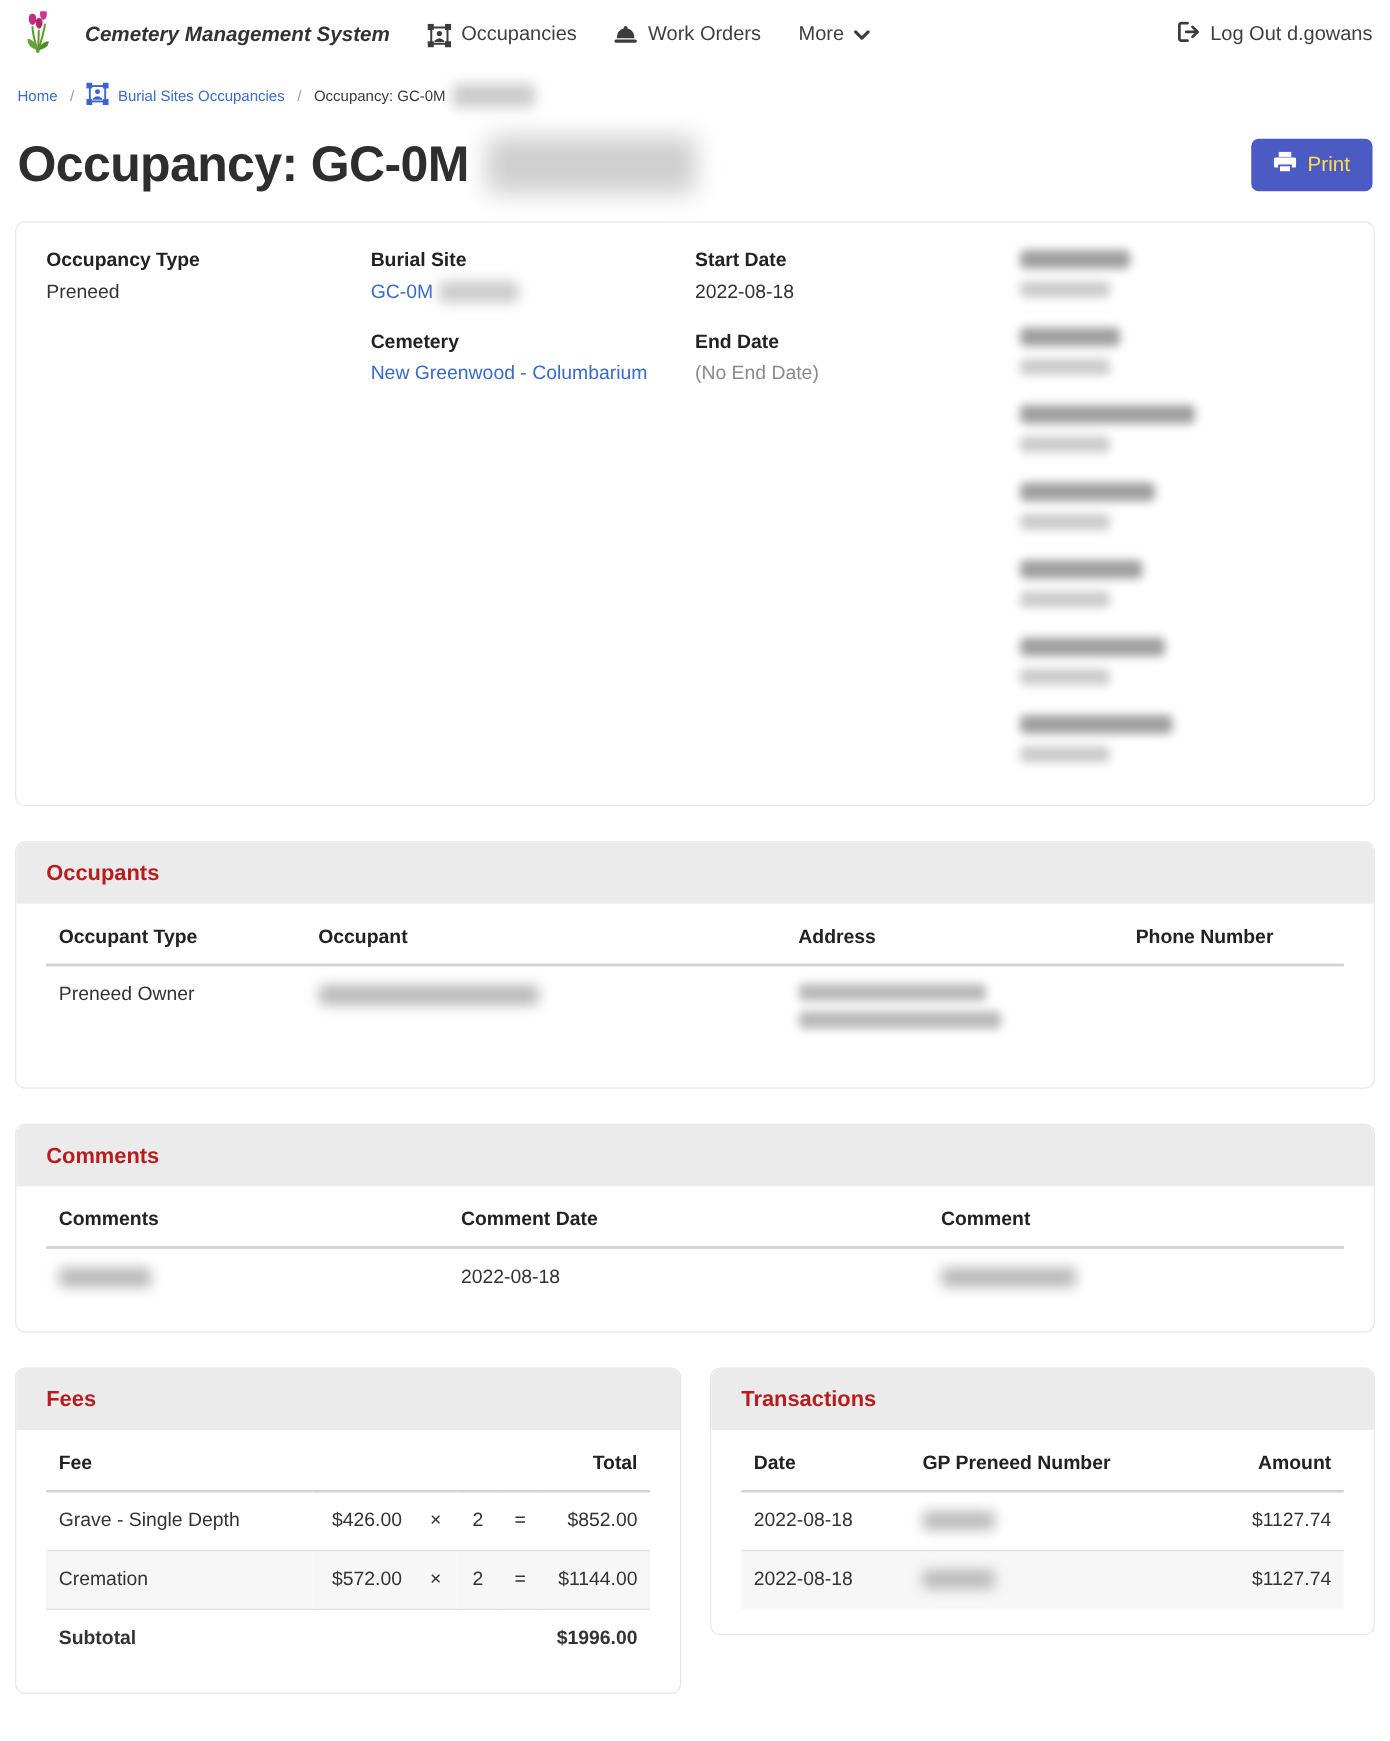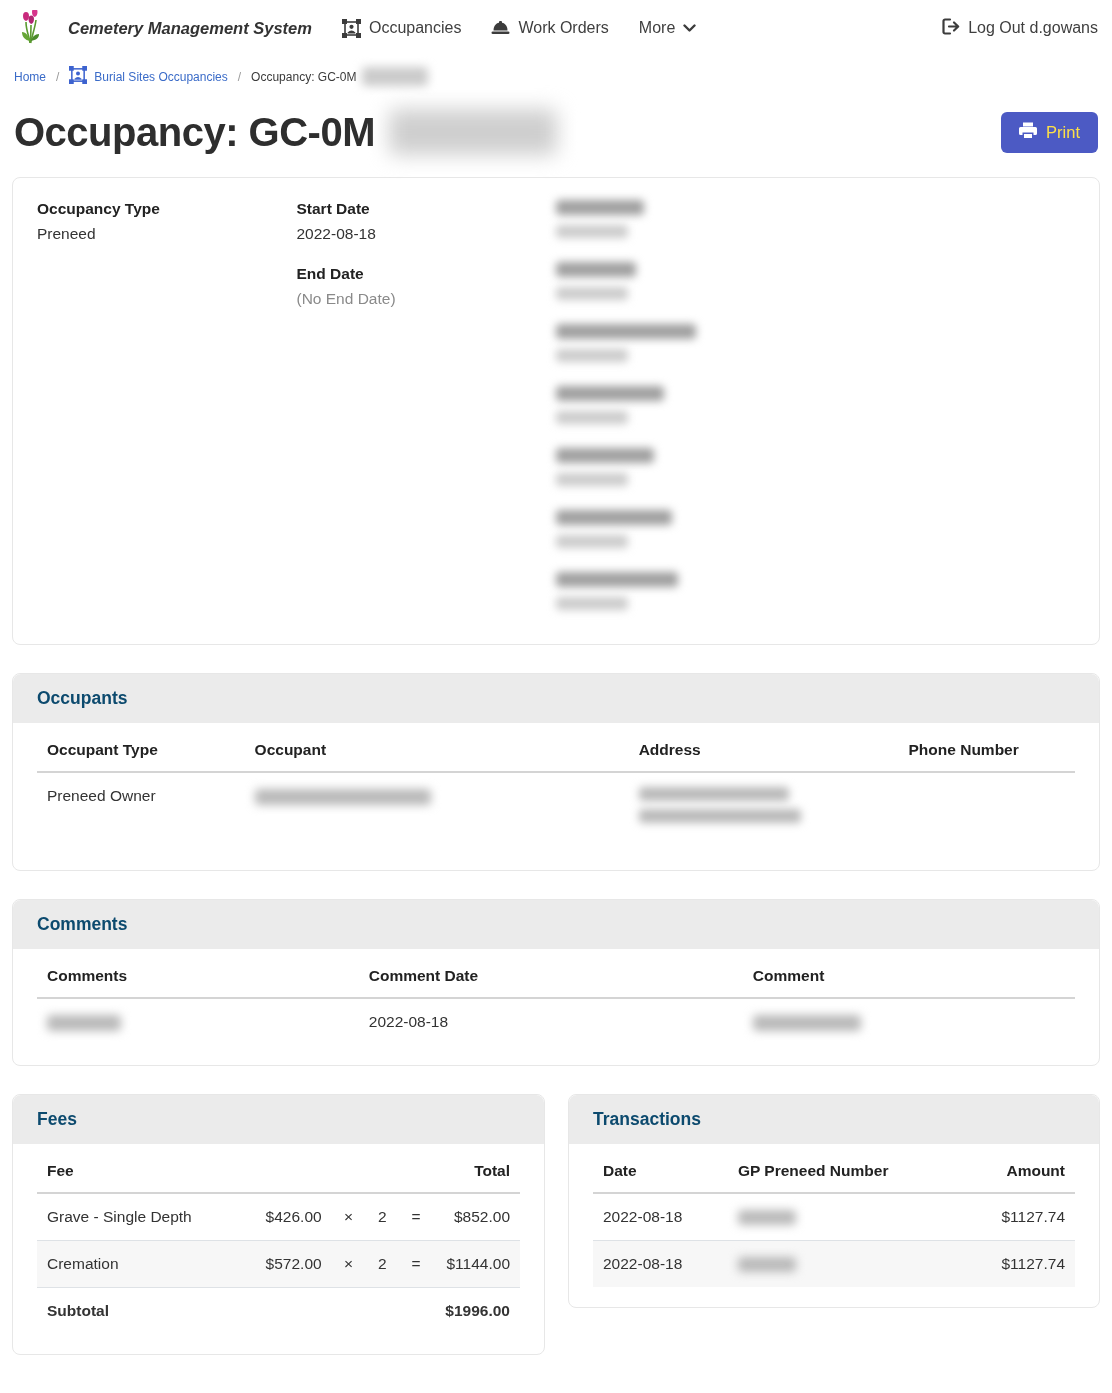--- a/index.html
+++ b/index.html
@@ -41,21 +41,21 @@
   .page-title{font-size:40px;font-weight:600;color:#2e2e2e;letter-spacing:-0.5px;display:flex;align-items:center;gap:8px;}
   .btn-primary{
     display:inline-flex;align-items:center;gap:9px;background:var(--primary);color:#fde047;
     border:none;border-radius:6px;padding:10px 18px;font-size:16.5px;cursor:pointer;
     font-family:Liberation Sans, sans-serif;
   }
 
   
   .card{background:#fff;border:1px solid var(--border);border-radius:8px;margin-bottom:28px;}
   .card-band{background:var(--band);border-radius:8px 8px 0 0;padding:14px 24px;}
-  .card-band h2{font-size:17.5px;font-weight:bold;color:#0c4a6e;}
+  .card-band h2{font-size:17.5px;font-weight:bold;color:#b91c1c;}
   .card-body{padding:16px 24px 20px 24px;}
 
   
   .details-grid{display:grid;grid-template-columns:1fr 1fr 1fr 1fr;padding:22px 24px 10px 24px;}
   .field{margin-bottom:22px;}
   .field .label{font-weight:bold;font-size:15.5px;color:#222;margin-bottom:7px;}
   .field .value{font-size:15.5px;color:#333;}
   .field .value a{color:var(--link);text-decoration:none;cursor:pointer;}
   .field .muted{color:var(--muted);}
 
@@ -206,20 +206,33 @@
   <div class="card">
     <div class="details-grid">
 
       <div>
         <div class="field">
           <div class="label">Occupancy Type</div>
           <div class="value">Preneed</div>
         </div>
       </div>
 
+      <div>
+        <div class="field">
+          <div class="label">Burial Site</div>
+          <div class="value">
+            <a>GC-0M</a>
+            <span class="blob blob-light" style="width:64px;height:17px;"></span>
+          </div>
+        </div>
+        <div class="field">
+          <div class="label">Cemetery</div>
+          <div class="value"><a>New Greenwood - Columbarium</a></div>
+        </div>
+      </div>
 
       <div>
         <div class="field">
           <div class="label">Start Date</div>
           <div class="value">2022-08-18</div>
         </div>
         <div class="field">
           <div class="label">End Date</div>
           <div class="value muted">(No End Date)</div>
         </div>

